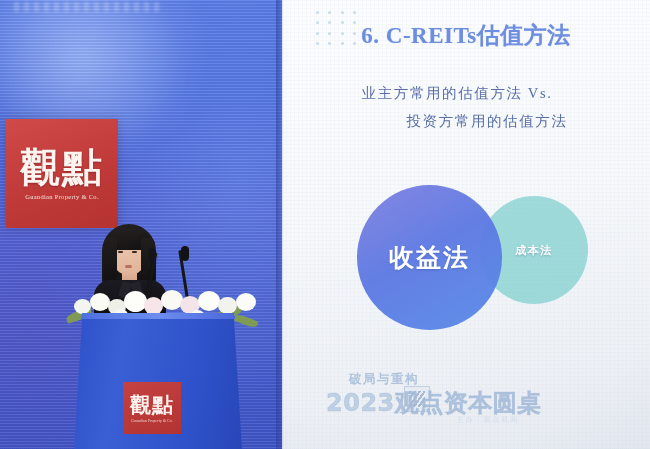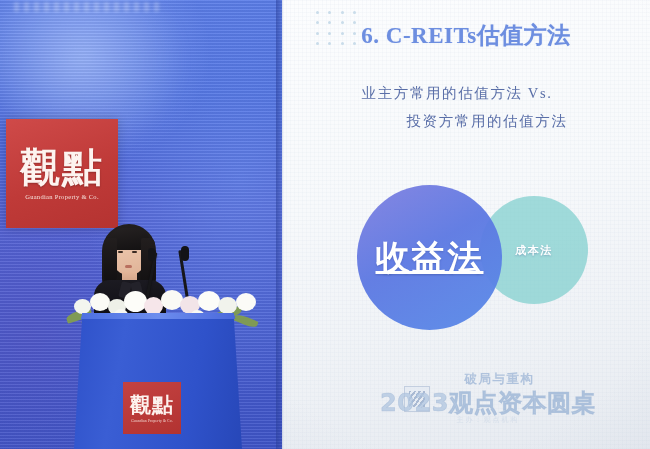--- a/index.html
+++ b/index.html
@@ -161,21 +161,21 @@
   .sub2 { top:112px; text-align:center; padding-left:42px; }
 
   .venn { position:absolute; left:0; top:0; width:368px; height:449px; }
   .circle { position:absolute; border-radius:50%;
     display:flex; align-items:center; justify-content:center;
     color:#ffffff; font-family:"Liberation Serif", serif; font-weight:700;
     text-shadow:0 1px 2px rgba(40,60,130,.3); }
   .c-income {
     left:75px; top:185px; width:145px; height:145px;
     background:linear-gradient(150deg, rgba(126,126,224,.93) 0%, rgba(92,120,226,.95) 45%, rgba(88,138,232,.95) 100%);
-    font-size:34px; letter-spacing:2px; z-index:3;text-decoration:underline;
+    font-size:25px; letter-spacing:2px; z-index:3;
   }
   .c-cost {
     left:198px; top:196px; width:108px; height:108px;
     background:rgba(126,206,205,.72);
     font-size:11px; letter-spacing:1.5px; z-index:2;
   }
   .c-compare {
     left:154px; top:274px; width:118px; height:118px;
     background:rgba(118,176,228,.80);
     font-size:17px; letter-spacing:1.5px; z-index:2;
@@ -191,27 +191,27 @@
     position:absolute; left:122px; top:15px; width:26px; height:26px;
     border:1px solid rgba(150,170,200,.45);
     background:rgba(225,233,243,.55);
   }
   .eb-mark i {
     position:absolute; inset:4px;
     background:repeating-linear-gradient(125deg,
       rgba(120,145,185,.55) 0 2px, rgba(255,255,255,0) 2px 4px);
   }
   .eb-top {
-    position:absolute; left:0; right:0; top:0; text-align:center;
+    position:absolute; left:0; right:0; top:0; text-align:left;
     padding-left:67px;
     color:rgba(152,178,212,.72); font-size:12.5px; font-weight:700;
     letter-spacing:1.5px; font-family:Liberation Sans, sans-serif;
   }
   .eb-main {
-    position:absolute; left:0; right:0; top:16px; text-align:center;
+    position:absolute; left:0; right:0; top:16px; text-align:left;
     padding-left:44px;
     color:rgba(178,198,224,.78); font-size:24px; font-weight:700;
     letter-spacing:.5px; font-family:"DejaVu Sans", sans-serif;
     -webkit-text-stroke:.6px rgba(150,175,210,.5);
   }
   .eb-small {
     position:absolute; left:0; right:0; top:44px; text-align:center;
     padding-left:44px;
     color:rgba(196,210,228,.50); font-size:7px; letter-spacing:2px;
     font-family:"DejaVu Sans", sans-serif;

